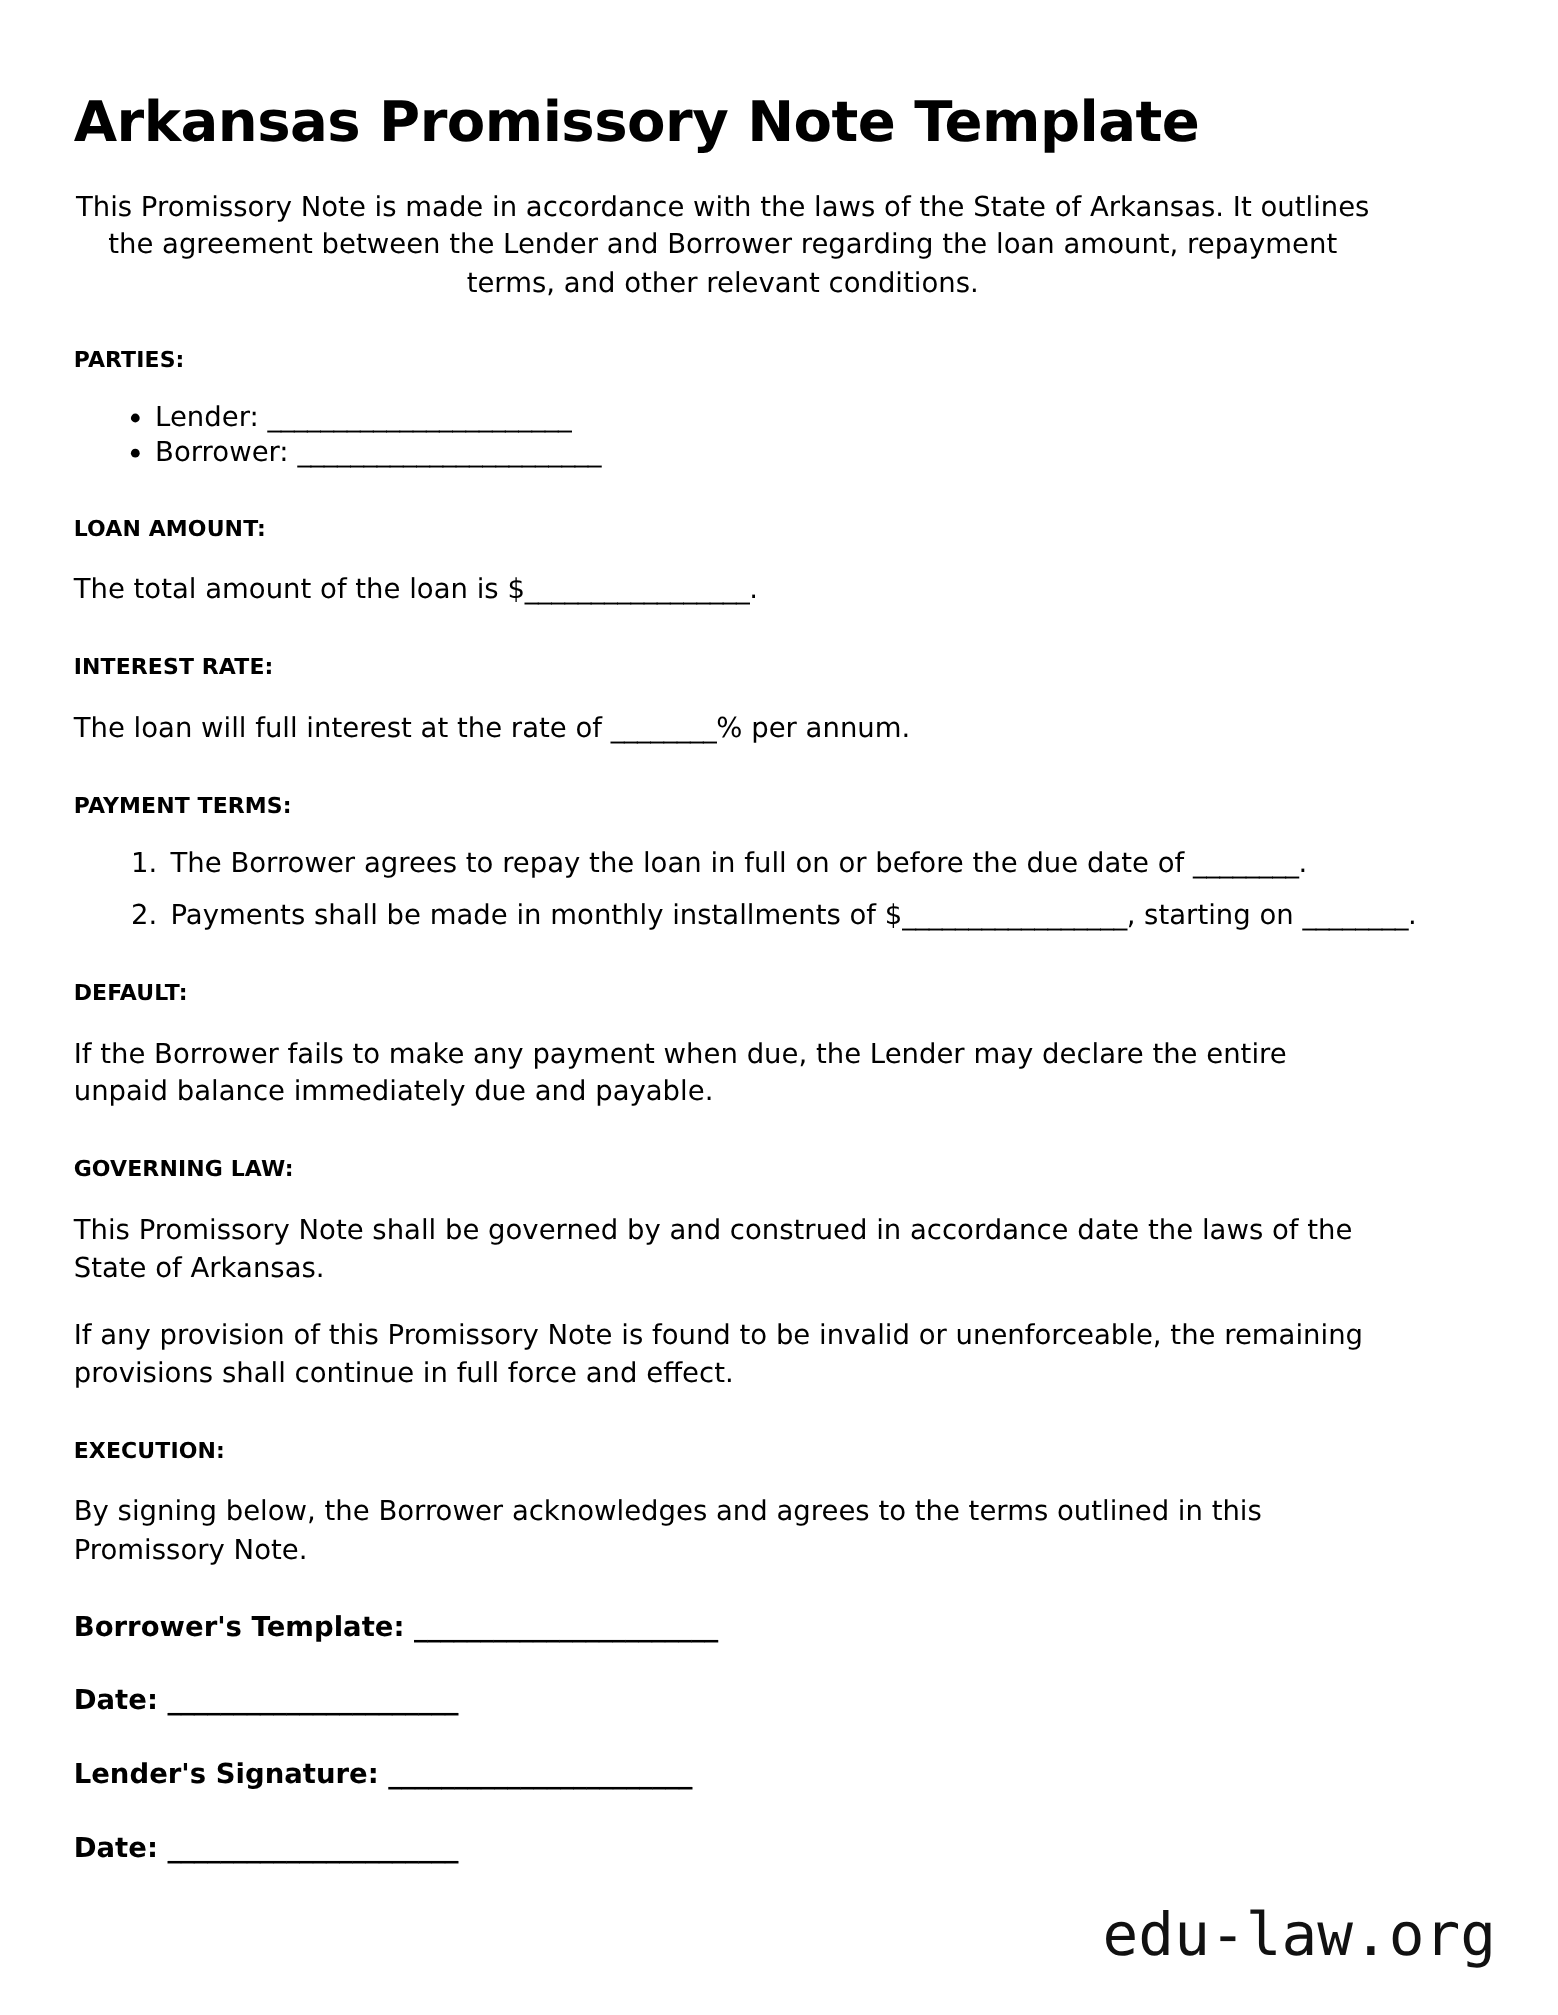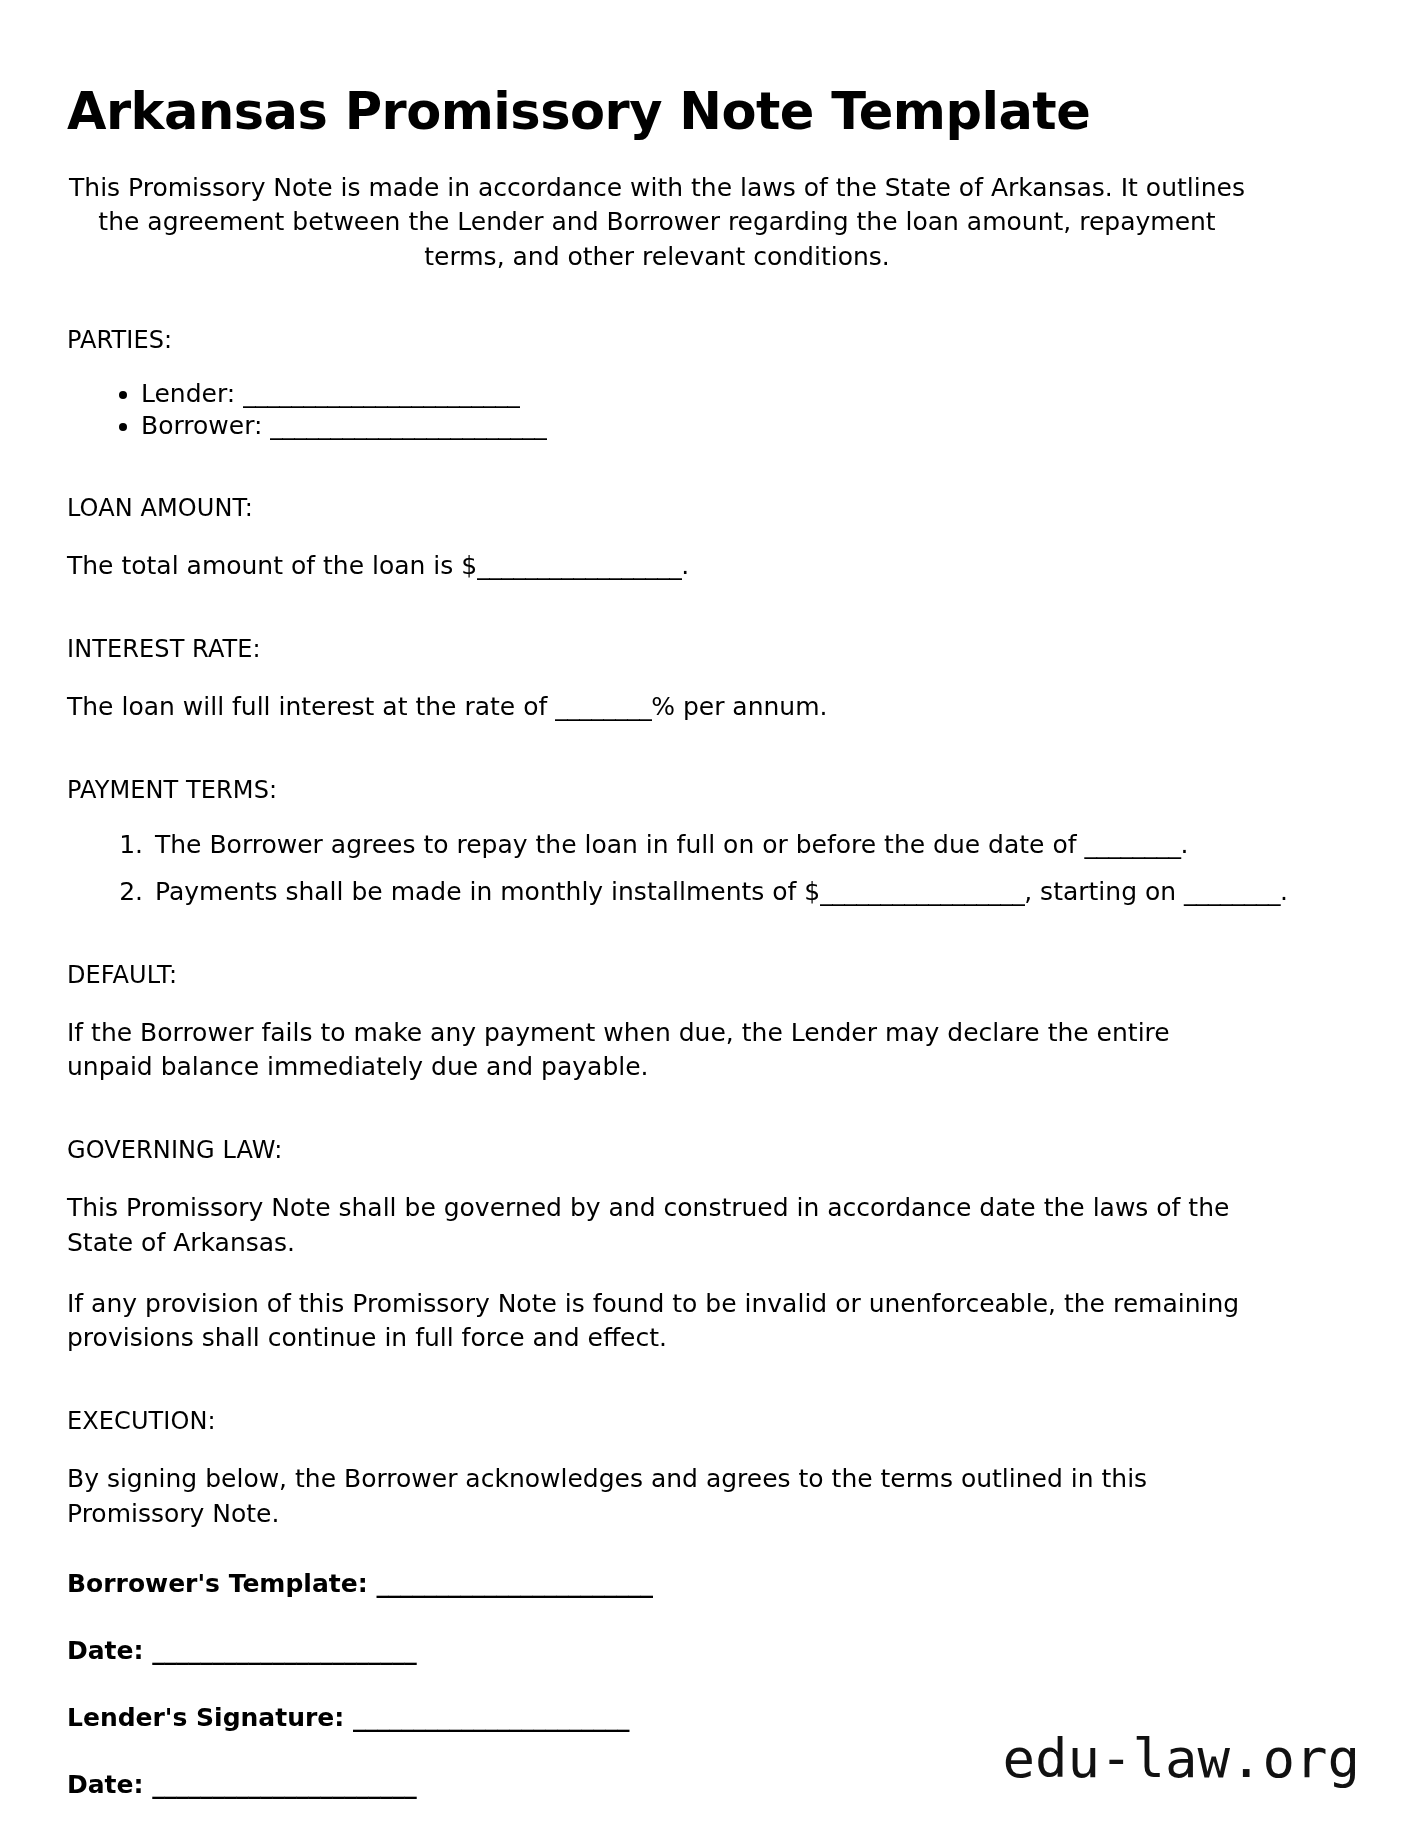--- a/index.html
+++ b/index.html
@@ -33,23 +33,23 @@
     line-height: 1.08;
   }
   .intro {
     font-size: 25px;
     line-height: 1.37;
     margin: 32px 0 0 0;
     max-width: 1180px;
     text-align: center;
   }
   h2.section {
-    font-size: 24px;
-    font-weight: normal;
-    margin: 52px 0 0 0;
+    font-size: 20px;
+    font-weight: bold;
+    margin: 41px 0 0 0;
     letter-spacing: 0.1px;
   }
   p.body-text {
     font-size: 25px;
     line-height: 1.37;
     margin: 27px 0 0 0;
     max-width: 1180px;
   }
   ul.parties-list {
     list-style: disc;

